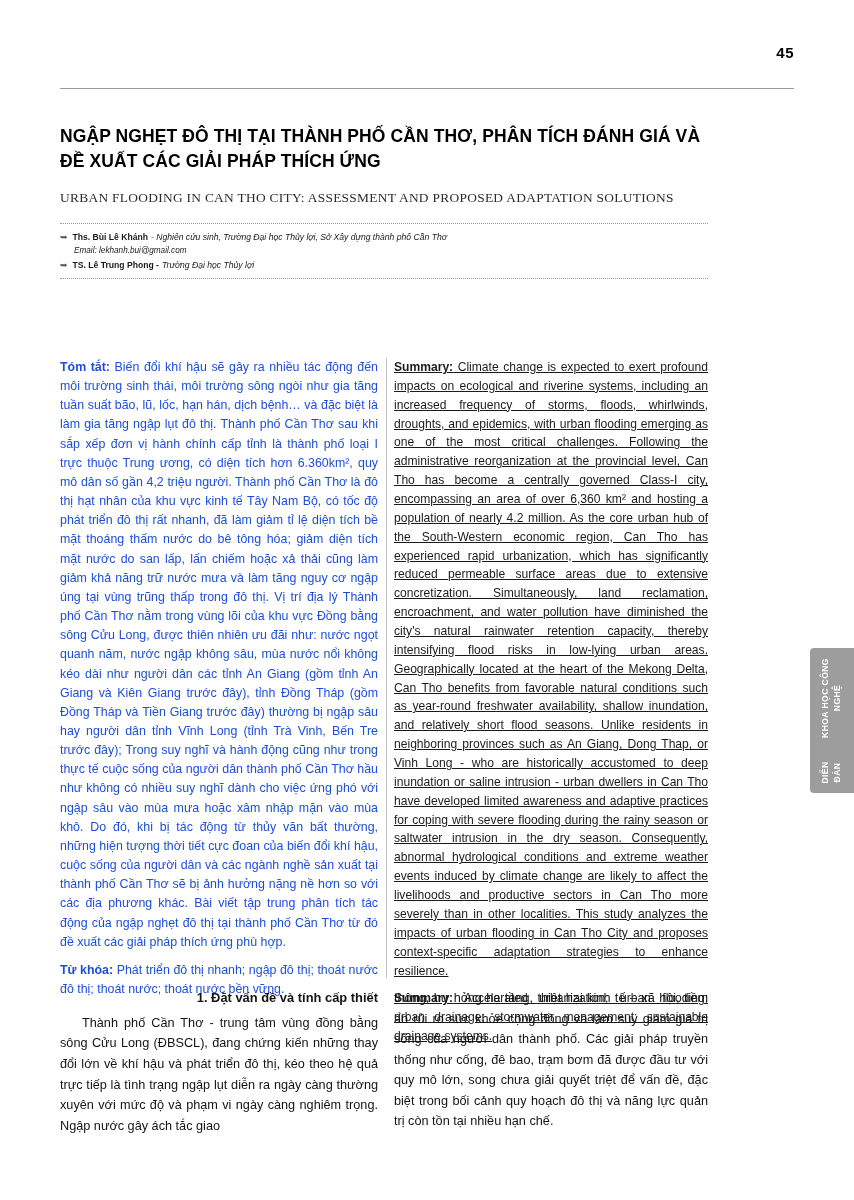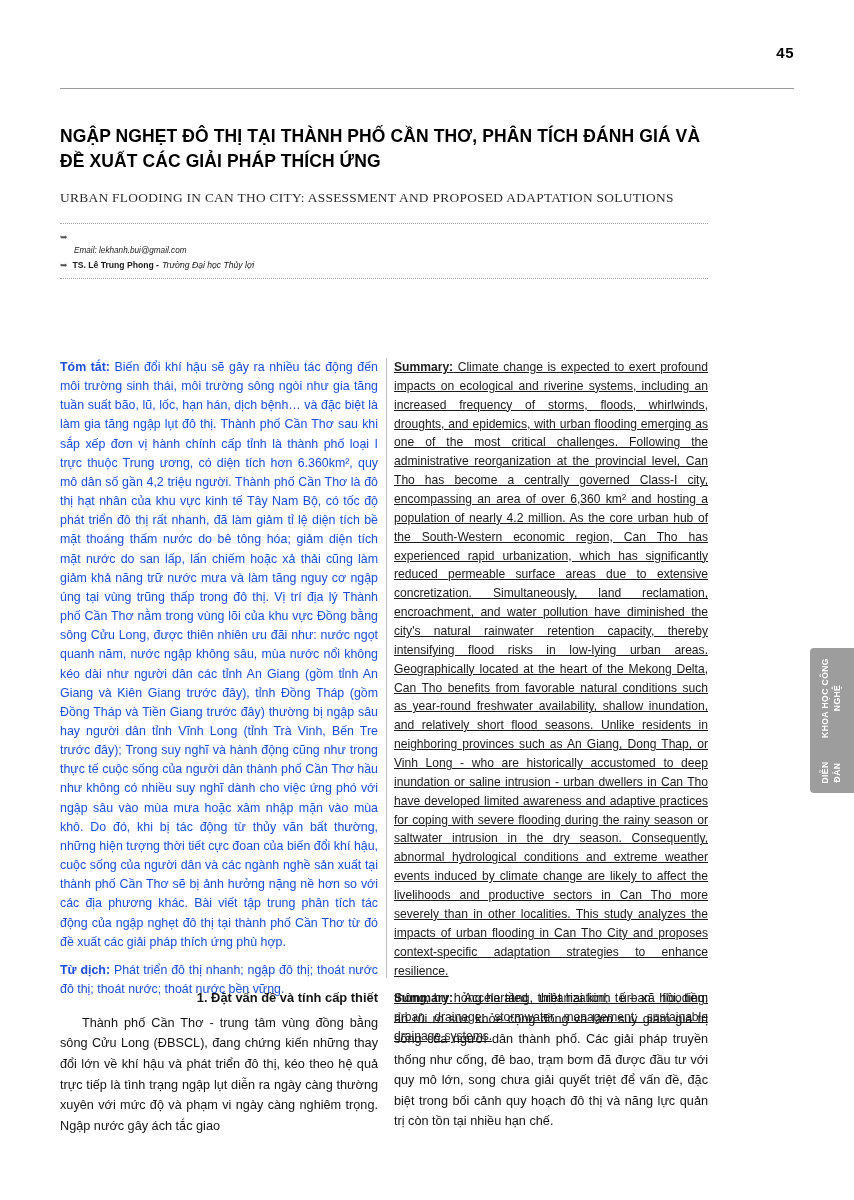--- a/index.html
+++ b/index.html
@@ -220,39 +220,42 @@
   <div class="page-number">45</div>
   <div class="header-rule"></div>
 
   <div class="title-block">
     <h1 class="title-vi">NGẬP NGHẸT ĐÔ THỊ TẠI THÀNH PHỐ CẦN THƠ, PHÂN TÍCH ĐÁNH GIÁ VÀ ĐỀ XUẤT CÁC GIẢI PHÁP THÍCH ỨNG</h1>
     <div class="title-en">URBAN FLOODING IN CAN THO CITY: ASSESSMENT AND PROPOSED ADAPTATION SOLUTIONS</div>
 
     <div class="authors">
       <div class="author-row">
         <span class="author-bullet">➥</span>
+        <span>
+          <span class="author-name">Ths. Bùi Lê Khánh</span><span class="author-aff">- Nghiên cứu sinh, Trường Đại học Thủy lợi, Sở Xây dựng thành phố Cần Thơ</span>
+        </span>
       </div>
       <div class="author-row">
         <span class="author-email">Email: lekhanh.bui@gmail.com</span>
       </div>
       <div class="author-row">
         <span class="author-bullet">➥</span>
         <span>
           <span class="author-name">TS. Lê Trung Phong -</span><span class="author-aff">Trường Đại học Thủy lợi</span>
         </span>
       </div>
       <div class="authors-rule"></div>
     </div>
   </div>
 
   <div class="col-divider"></div>
 
   <div class="col-left">
     <p class="abstract-p"><span class="lbl">Tóm tắt:</span><span> Biến đổi khí hậu sẽ gây ra nhiều tác động đến môi trường sinh thái, môi trường sông ngòi như gia tăng tuần suất bão, lũ, lốc, hạn hán, dịch bệnh… và đặc biệt là làm gia tăng ngập lụt đô thị. Thành phố Cần Thơ sau khi sắp xếp đơn vị hành chính cấp tỉnh là thành phố loại I trực thuộc Trung ương, có diện tích hơn 6.360km², quy mô dân số gần 4,2 triệu người. Thành phố Cần Thơ là đô thị hạt nhân của khu vực kinh tế Tây Nam Bộ, có tốc độ phát triển đô thị rất nhanh, đã làm giảm tỉ lệ diện tích bề mặt thoáng thấm nước do bê tông hóa; giảm diện tích mặt nước do san lấp, lấn chiếm hoặc xả thải cũng làm giảm khả năng trữ nước mưa và làm tăng nguy cơ ngập úng tại vùng trũng thấp trong đô thị. Vị trí địa lý Thành phố Cần Thơ nằm trong vùng lõi của khu vực Đồng bằng sông Cửu Long, được thiên nhiên ưu đãi như: nước ngọt quanh năm, nước ngập không sâu, mùa nước nổi không kéo dài như người dân các tỉnh An Giang (gồm tỉnh An Giang và Kiên Giang trước đây), tỉnh Đồng Tháp (gồm Đồng Tháp và Tiền Giang trước đây) thường bị ngập sâu hay người dân tỉnh Vĩnh Long (tỉnh Trà Vinh, Bến Tre trước đây); Trong suy nghĩ và hành động cũng như trong thực tế cuộc sống của người dân thành phố Cần Thơ hầu như không có nhiều suy nghĩ dành cho việc ứng phó với ngập sâu vào mùa mưa hoặc xâm nhập mặn vào mùa khô. Do đó, khi bị tác động từ thủy văn bất thường, những hiện tượng thời tiết cực đoan của biến đổi khí hậu, cuộc sống của người dân và các ngành nghề sản xuất tại thành phố Cần Thơ sẽ bị ảnh hưởng nặng nề hơn so với các địa phương khác. Bài viết tập trung phân tích tác động của ngập nghẹt đô thị tại thành phố Cần Thơ từ đó đề xuất các giải pháp thích ứng phù hợp.</span></p>
-    <p class="abstract-p kw"><span class="lbl">Từ dịch:</span><span> Phát triển đô thị nhanh; ngập đô thị; thoát nước đô thị; thoát nước; thoát nước bền vững.</span></p>
+    <p class="abstract-p kw"><span class="lbl">Từ khóa:</span><span> Phát triển đô thị nhanh; ngập đô thị; thoát nước đô thị; thoát nước; thoát nước bền vững.</span></p>
   </div>
 
   <div class="col-right">
     <p class="abstract-p"><span class="lbl">Summary:</span><span> Climate change is expected to exert profound impacts on ecological and riverine systems, including an increased frequency of storms, floods, whirlwinds, droughts, and epidemics, with urban flooding emerging as one of the most critical challenges. Following the administrative reorganization at the provincial level, Can Tho has become a centrally governed Class-I city, encompassing an area of over 6,360 km² and hosting a population of nearly 4.2 million. As the core urban hub of the South-Western economic region, Can Tho has experienced rapid urbanization, which has significantly reduced permeable surface areas due to extensive concretization. Simultaneously, land reclamation, encroachment, and water pollution have diminished the city's natural rainwater retention capacity, thereby intensifying flood risks in low-lying urban areas. Geographically located at the heart of the Mekong Delta, Can Tho benefits from favorable natural conditions such as year-round freshwater availability, shallow inundation, and relatively short flood seasons. Unlike residents in neighboring provinces such as An Giang, Dong Thap, or Vinh Long - who are historically accustomed to deep inundation or saline intrusion - urban dwellers in Can Tho have developed limited awareness and adaptive practices for coping with severe flooding during the rainy season or saltwater intrusion in the dry season. Consequently, abnormal hydrological conditions and extreme weather events induced by climate change are likely to affect the livelihoods and productive sectors in Can Tho more severely than in other localities. This study analyzes the impacts of urban flooding in Can Tho City and proposes context-specific adaptation strategies to enhance resilience.</span></p>
     <p class="abstract-p kw"><span class="lbl">Summary:</span><span> Accelerated urbanization; urban flooding; urban drainage; stormwater management; sustainable drainage systems.</span></p>
   </div>
 
   <div class="section-left">
     <div class="section-heading">1. Đặt vấn đề và tính cấp thiết</div>
     <p class="body-p">Thành phố Cần Thơ - trung tâm vùng đồng bằng sông Cửu Long (ĐBSCL), đang chứng kiến những thay đổi lớn về khí hậu và phát triển đô thị, kéo theo hệ quả trực tiếp là tình trạng ngập lụt diễn ra ngày càng thường xuyên với mức độ và phạm vi ngày càng nghiêm trọng. Ngập nước gây ách tắc giao</p>

